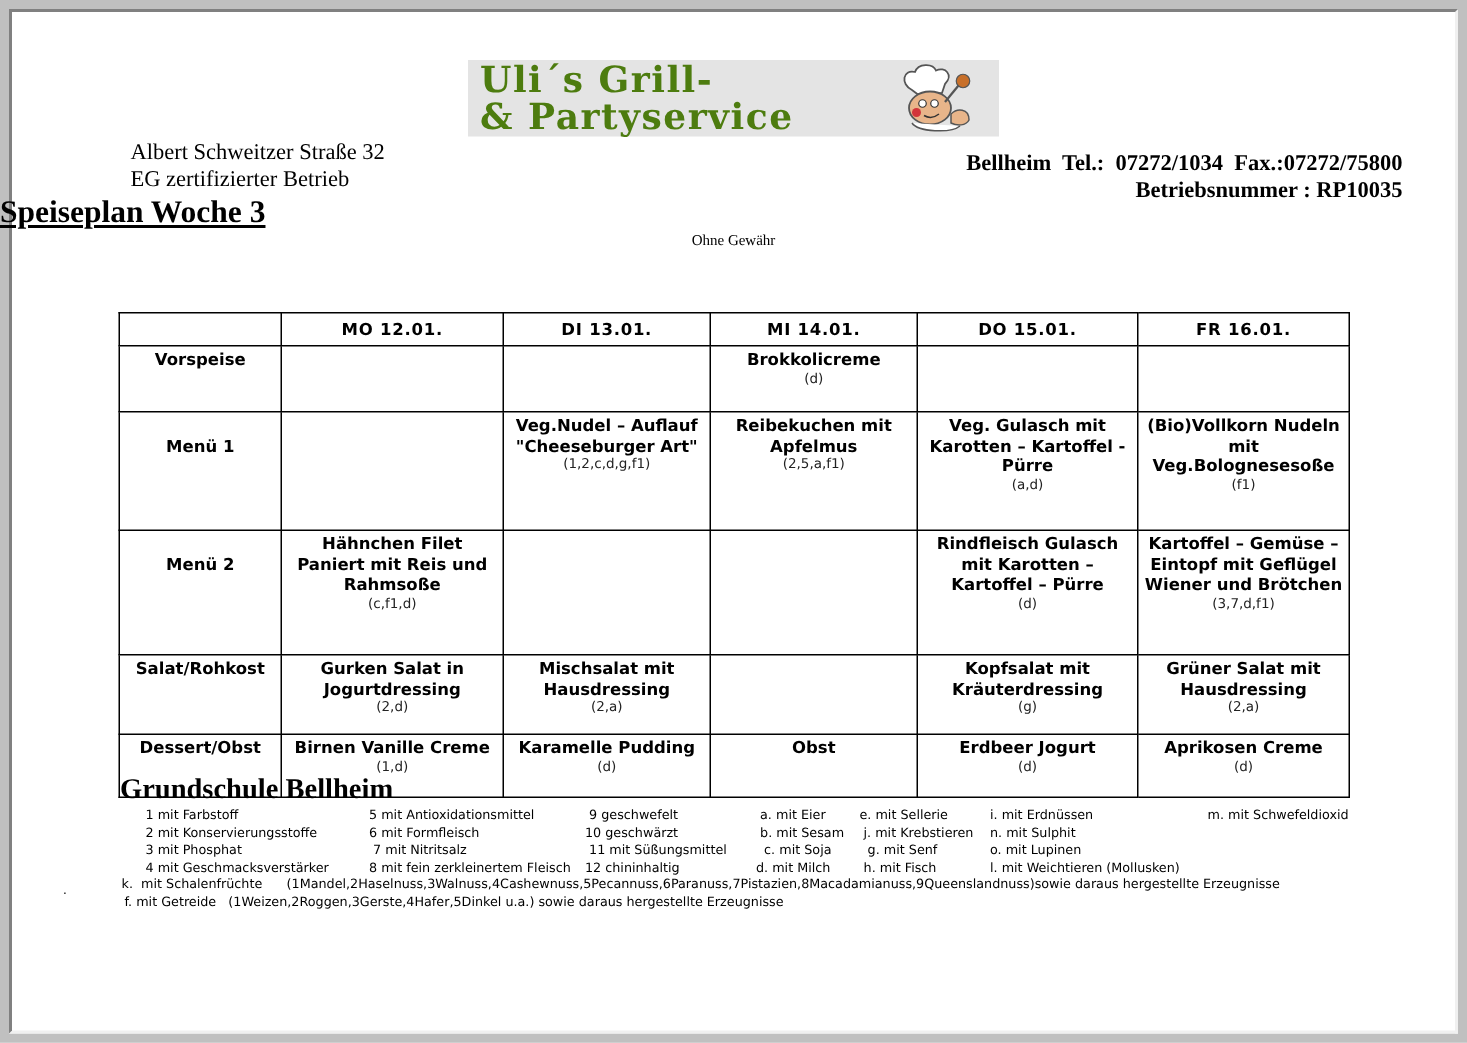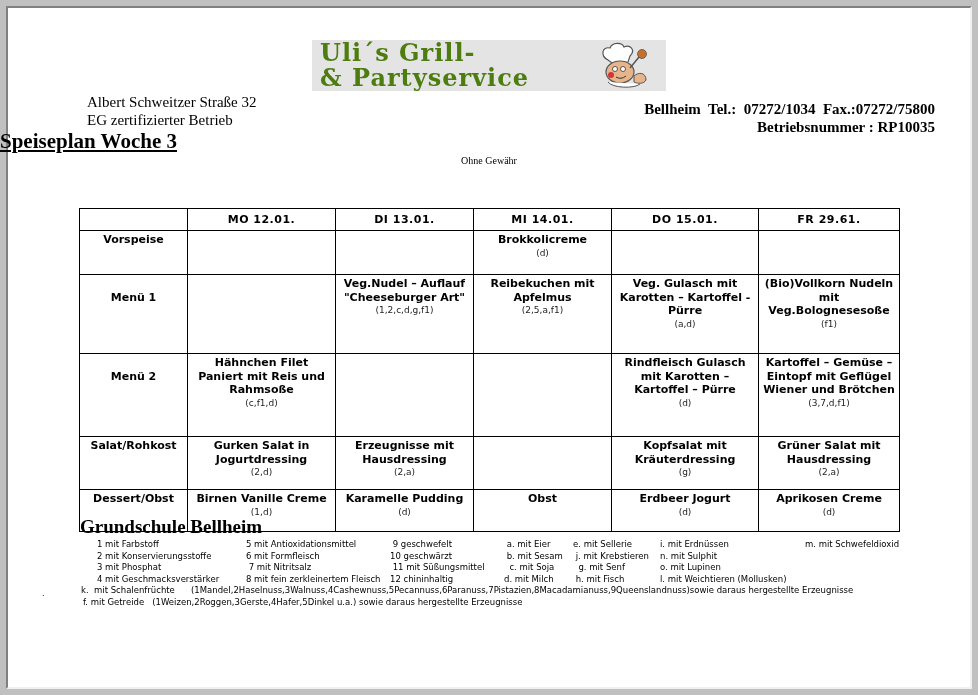--- a/index.html
+++ b/index.html
@@ -124,21 +124,21 @@
         <col style="width:147px">
         <col style="width:141px">
     </colgroup>
     <tbody>
         <tr>
       <th></th>
       <th>MO 12.01.</th>
       <th>DI 13.01.</th>
       <th>MI 14.01.</th>
       <th>DO 15.01.</th>
-      <th>FR 29.61.</th>
+      <th>FR 16.01.</th>
     </tr>
     <tr style="height:44px">
       <td class="rowlabel">Vorspeise</td>
       <td>
             <span class="dish"></span>
             <span class="code"></span>
           </td>
       <td>
             <span class="dish"></span>
             <span class="code"></span>
@@ -202,21 +202,21 @@
             <span class="code">(3,7,d,f1)</span>
           </td>
     </tr>
     <tr style="height:53px">
       <td class="rowlabel">Salat/Rohkost</td>
       <td>
             <span class="dish">Gurken Salat in Jogurtdressing</span>
             <span class="code">(2,d)</span>
           </td>
       <td>
-            <span class="dish">Erzeugnisse mit Hausdressing</span>
+            <span class="dish">Mischsalat mit Hausdressing</span>
             <span class="code">(2,a)</span>
           </td>
       <td>
             <span class="dish"></span>
             <span class="code"></span>
           </td>
       <td>
             <span class="dish">Kopfsalat mit Kräuterdressing</span>
             <span class="code">(g)</span>
           </td>

